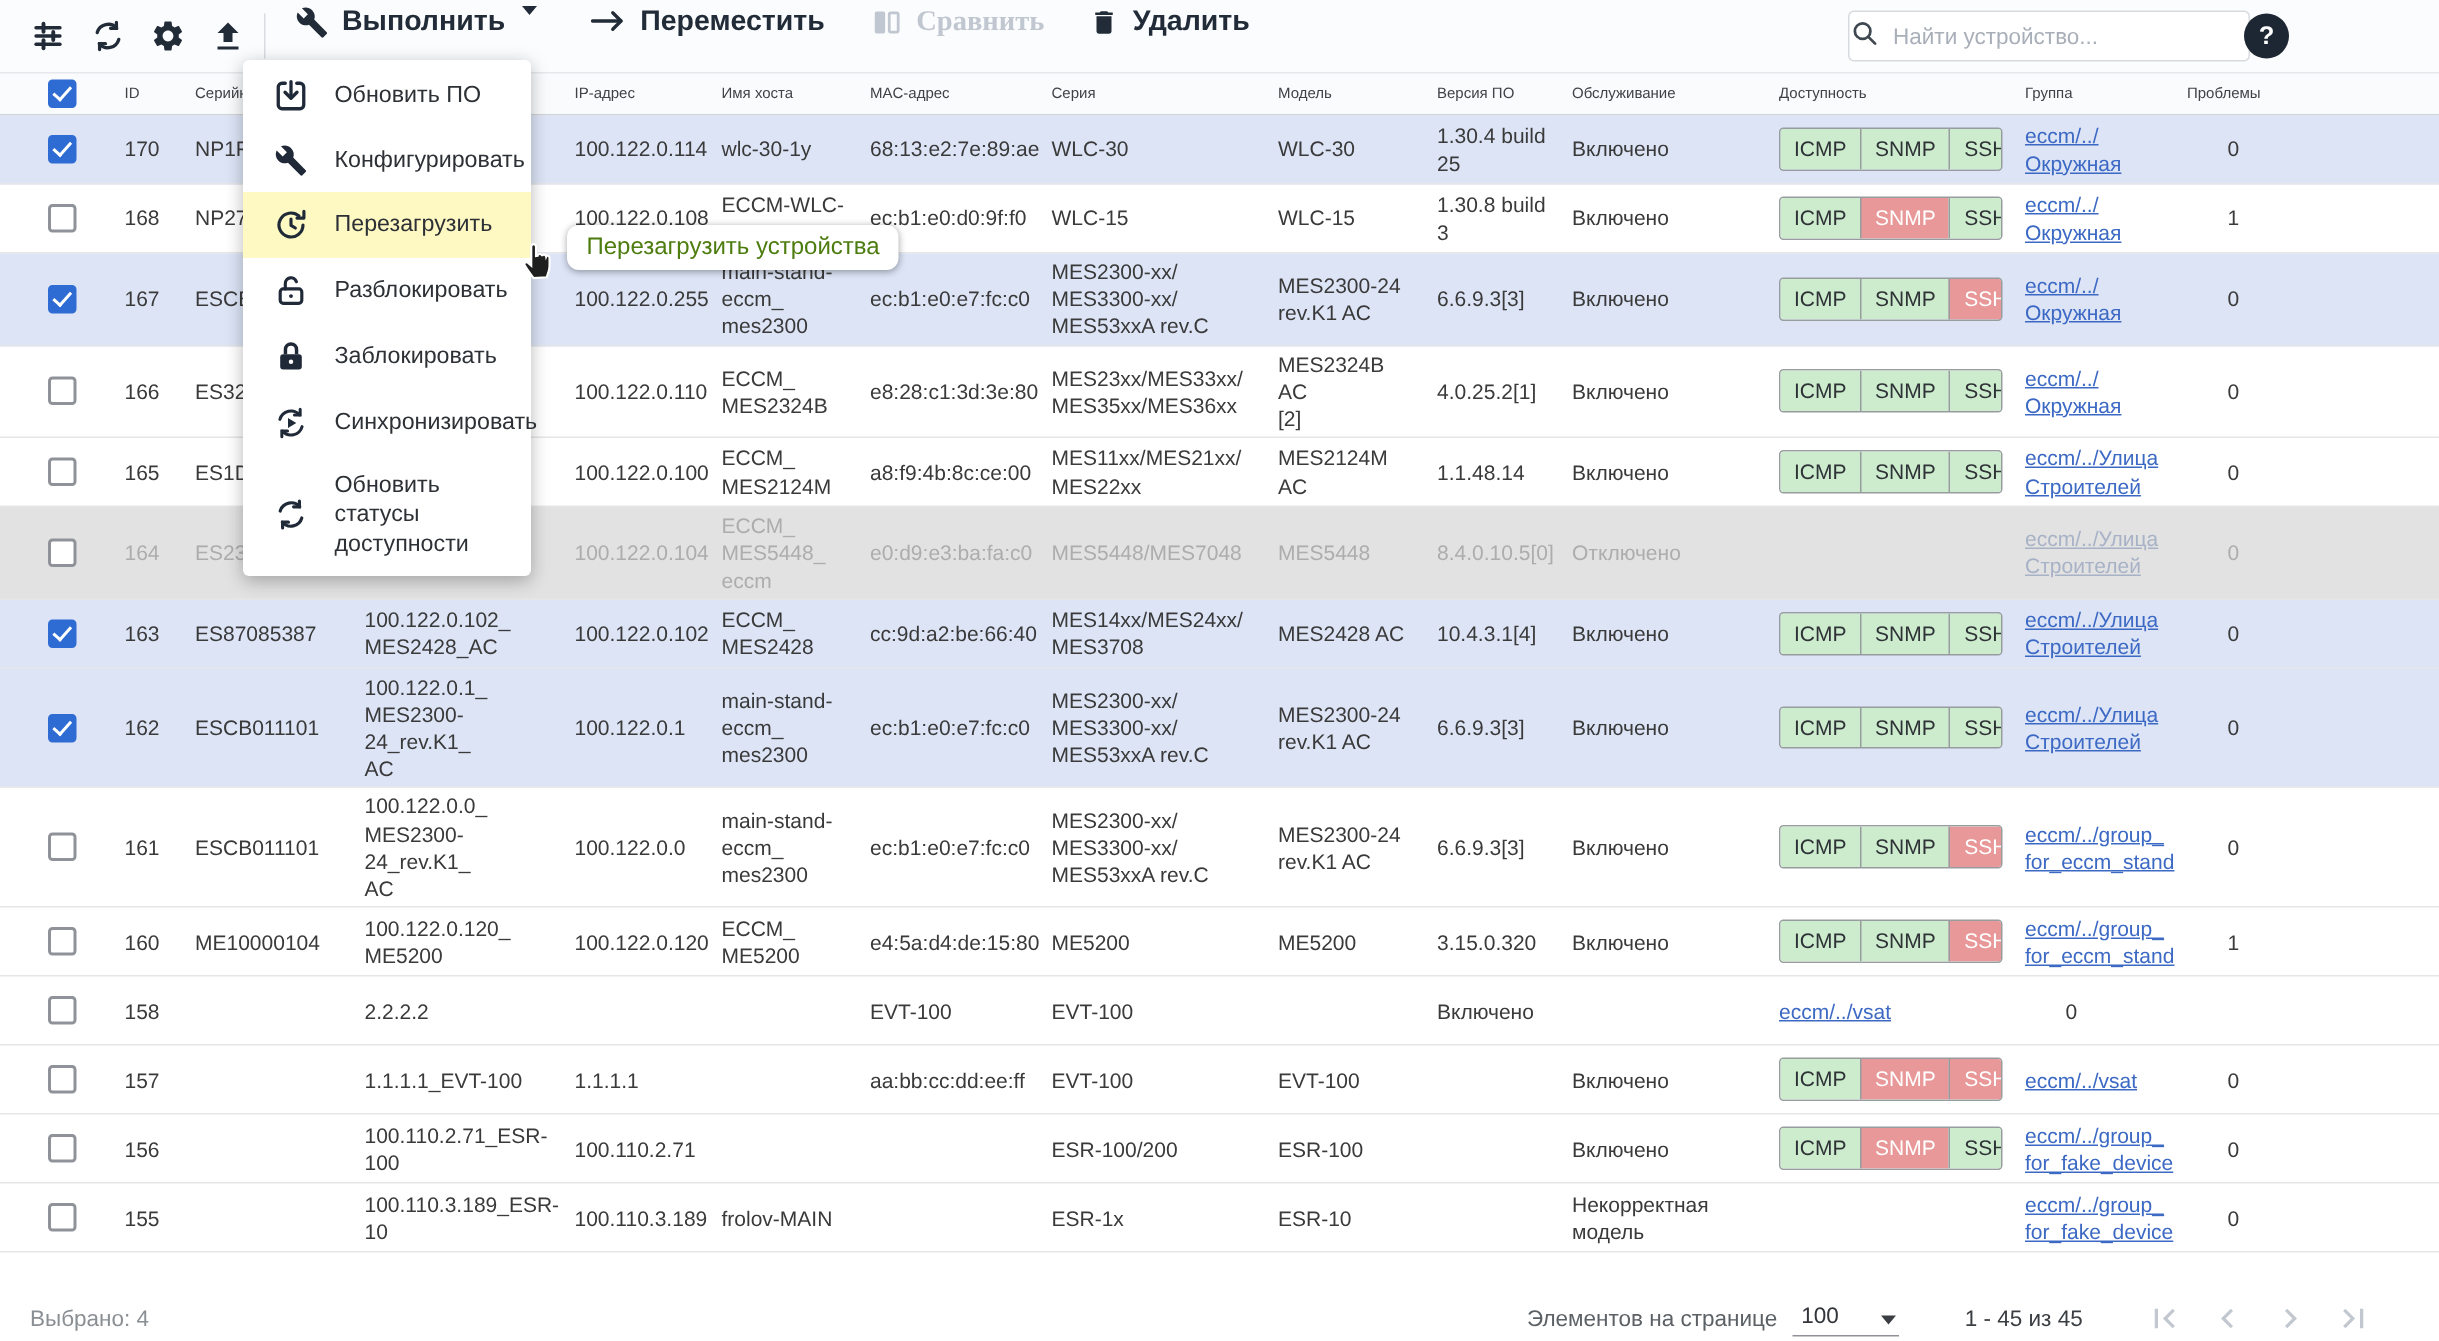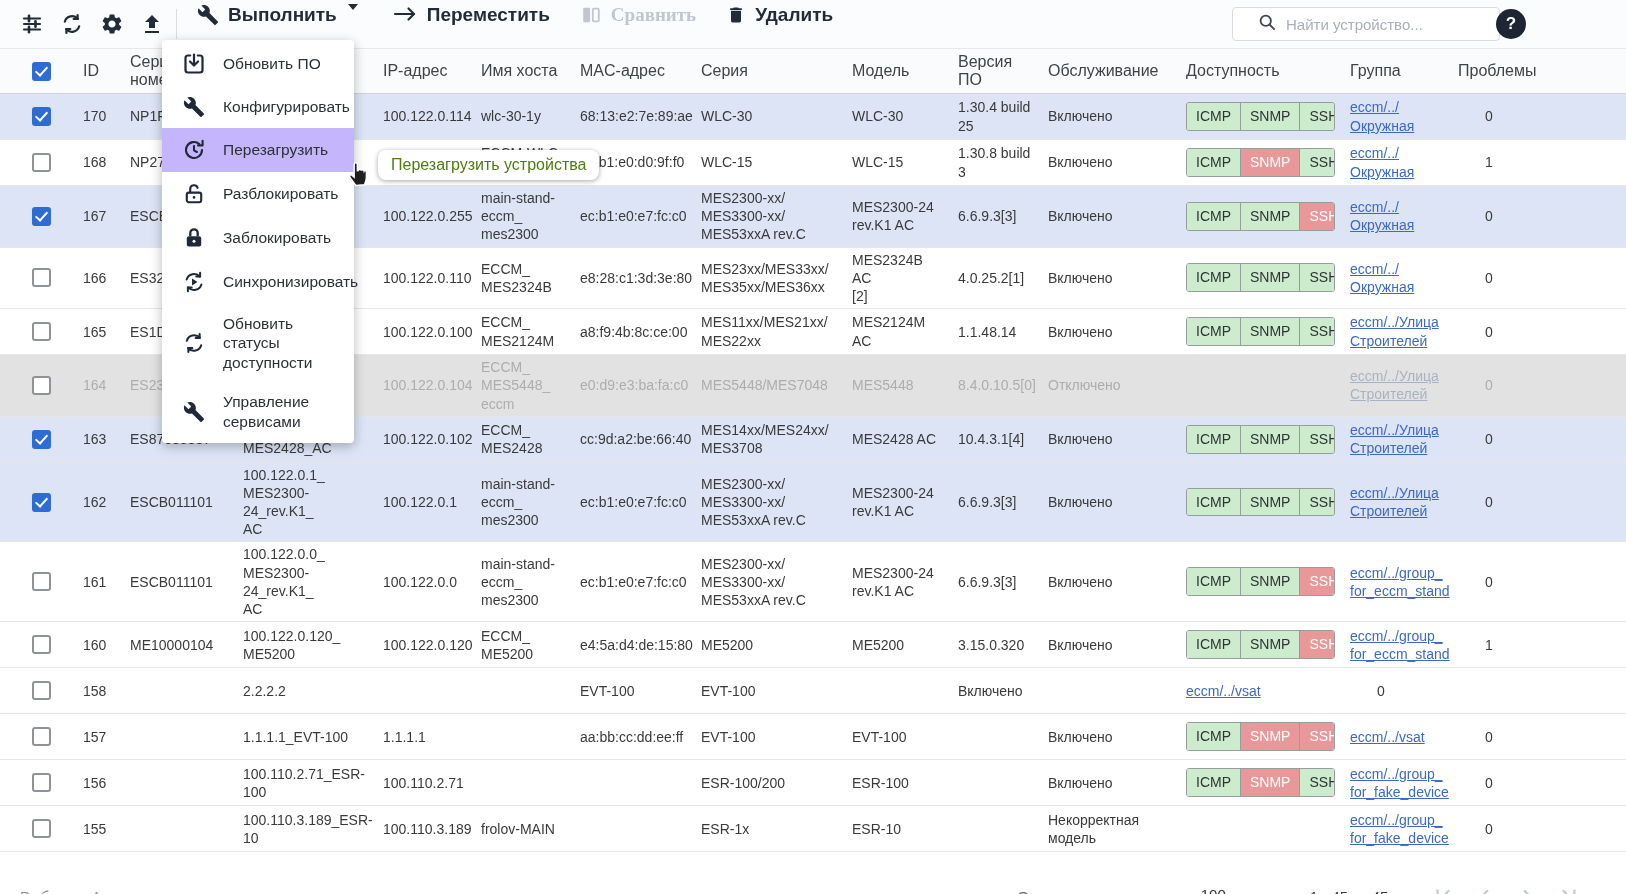--- a/index.html
+++ b/index.html
@@ -9,29 +9,29 @@
 
   
   .toolbar { height:48px; flex:0 0 48px; display:flex; align-items:center; background:#fbfcfd; padding-left:12px; position:relative; z-index:2;}
   .tb-icon { width:40px; height:40px; display:flex; align-items:center; justify-content:center; cursor:pointer; }
   .tb-divider { width:1px; height:30px; background:#d9dde2; margin:0 6px 0 4px; }
   .tb-btn { display:flex; align-items:flex-start; gap:9px; padding:0 14px; height:40px; cursor:pointer;
     font-size:19px; font-weight:700; color:#222b38; }
   .tb-btn.disabled { color:#c0c7d0; cursor:default;font-family:Liberation Serif, serif; }
   .caret-down { width:0; height:0; border-left:5px solid transparent; border-right:5px solid transparent; border-top:6px solid #222b38; margin-left:2px;}
   .tb-search { position:absolute; left:1232px; top:7px; width:268px; height:34px; border:1px solid #d7dadf; border-radius:4px;
-    display:flex; align-items:center; background:#fff; padding:0 24px; }
+    display:flex; align-items:center; background:#fff; padding:0 0; }
   .tb-search input { border:none; outline:none; flex:1; font-size:15px; font-family:inherit; color:#3a3a3a; margin-left:9px; background:transparent;}
   .tb-search input::placeholder { color:#a9afb8; }
   .help-btn { position:absolute; left:1496px; top:9px; width:30px; height:30px; border-radius:50%; background:#1d2733; color:#fff;
     font-size:17px; font-weight:700; display:flex; align-items:center; justify-content:center; cursor:pointer; }
 
   
   .grid-cols { display:grid; grid-template-columns:76px 47px 113px 140px 98px 99px 121px 151px 106px 90px 138px 164px 108px 1fr; }
-  .thead { height:62px; border-top:1px solid #e6e8eb; border-bottom:1px solid #cfd2d6; background:#fafbfc; font-size:16px; color:#3f4347; }
+  .thead { height:62px; border-top:1px solid #e6e8eb; border-bottom:1px solid #cfd2d6; background:#fafbfc; font-size:10px; color:#3f4347; }
   .th { display:flex; align-items:center; padding:4px 8px 4px 7px; }
   .tbody { flex:1; }
   .tr { border-bottom:1px solid #e4e6e8; min-height:46px; font-size:14px; }
   .tr.selected { background:#dce4f6; }
   .tr.disabled { background:#e2e2e2; }
   .tr.disabled .td { color:#adadad; }
   .tr.disabled .glink { color:#a8b2c6; }
   .td { display:flex; align-items:center; padding:3px 8px 3px 7px; white-space:pre-line; line-height:1.3; }
   .td.num { padding-left:34px; }
 
@@ -45,21 +45,21 @@
   .badge:first-child { border-left:none; }
   .badge.ok { background:#cdeccd; color:#2f3337; }
   .badge.fail { background:#e89898; color:#fff; }
 
   .glink { color:#3c69c4; text-decoration:underline; cursor:pointer; white-space:pre-line; }
 
   
   .menu { position:absolute; left:162px; top:40px; width:192px; background:#fff; border-radius:4px;
     box-shadow:0 3px 12px rgba(0,0,0,.28); z-index:10; padding:2px 0; }
   .menu-item { display:flex; align-items:center; gap:17px; padding:10px 10px 10px 20px; font-size:15.5px; color:#2d3136; cursor:pointer; line-height:1.25;}
-  .menu-item.hover { background:#c4b5fd; }
+  .menu-item.hover { background:#fef9c3; }
   .menu-item .mi-icon { flex:0 0 24px; display:flex; align-items:center; justify-content:center; }
 
   
   .tooltip { position:absolute; left:378px; top:150px; background:#fff; border-radius:8px; padding:6px 13px;
     box-shadow:0 1px 5px rgba(0,0,0,.35); font-size:16px; color:#4d7c0f; z-index:11; white-space:nowrap; }
   .cursor { position:absolute; left:346px; top:158px; z-index:12; }
 
   
   .pagefoot { flex:0 0 88px; display:flex; align-items:center; padding:0 20px; font-size:15px; color:#5f6368; position:relative;}
   .sel-count { color:#8a8f94; }
@@ -546,28 +546,20 @@
         <span class="mi-icon">
           <svg width="24" height="24" viewBox="0 0 24 24" fill="none" stroke="#1f2937" stroke-width="2.1" stroke-linecap="round">
             <path d="M19.2 14.3a7.6 7.6 0 0 1-13 2.9"></path>
             <path d="M4.8 9.7a7.6 7.6 0 0 1 13-2.9"></path>
             <path d="M6.4 21v-3.9h3.9"></path>
             <path d="M17.6 3v3.9h-3.9"></path>
           </svg>
         </span>
         <span>Обновить статусы доступности</span>
       </div>
-      <div class="menu-item">
-        <span class="mi-icon">
-          <svg width="22" height="22" viewBox="0 0 24 24" fill="#1f2937">
-            <path d="M22.7 19l-9.1-9.1c.9-2.3.4-5-1.5-6.9-2-2-5-2.4-7.4-1.3L9 6 6 9 1.6 4.7C.4 7.1.9 10.1 2.9 12.1c1.9 1.9 4.6 2.4 6.9 1.5l9.1 9.1c.4.4 1 .4 1.4 0l2.3-2.3c.5-.4.5-1.1.1-1.4z"></path>
-          </svg>
-        </span>
-        <span>Управление сервисами</span>
-      </div>
     </div>
 
   <div class="tooltip">Перезагрузить устройства</div>
 
   <div class="cursor">
     <svg width="25" height="29" viewBox="0 0 24 28">
       <path d="M9.3 26.5c-1.6-2.2-4.6-6.4-5.7-8.3-.7-1.2.7-2.7 2-1.6l2.2 1.9V6.3c0-2.3 3.1-2.3 3.1 0v5.9l1-.1c.4-1.6 2.6-1.5 2.9.1.4-1.3 2.3-1.1 2.6.4.4-1 2.2-.7 2.2 1v5.2c0 2.6-.9 4.3-1.9 7.1z" fill="#1f1f1f" stroke="#fff" stroke-width="1.4"></path>
     </svg>
   </div>
 

